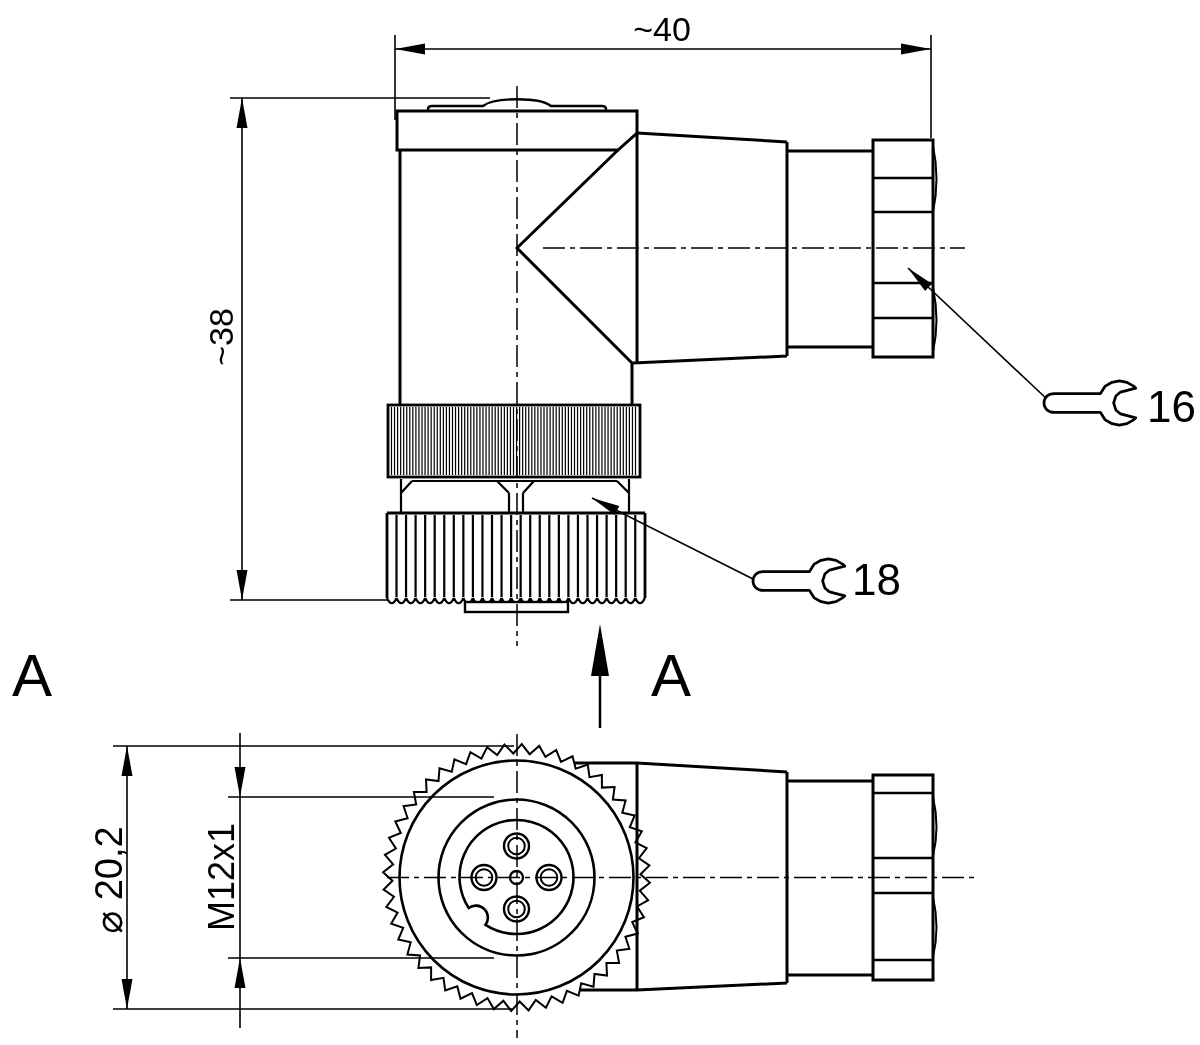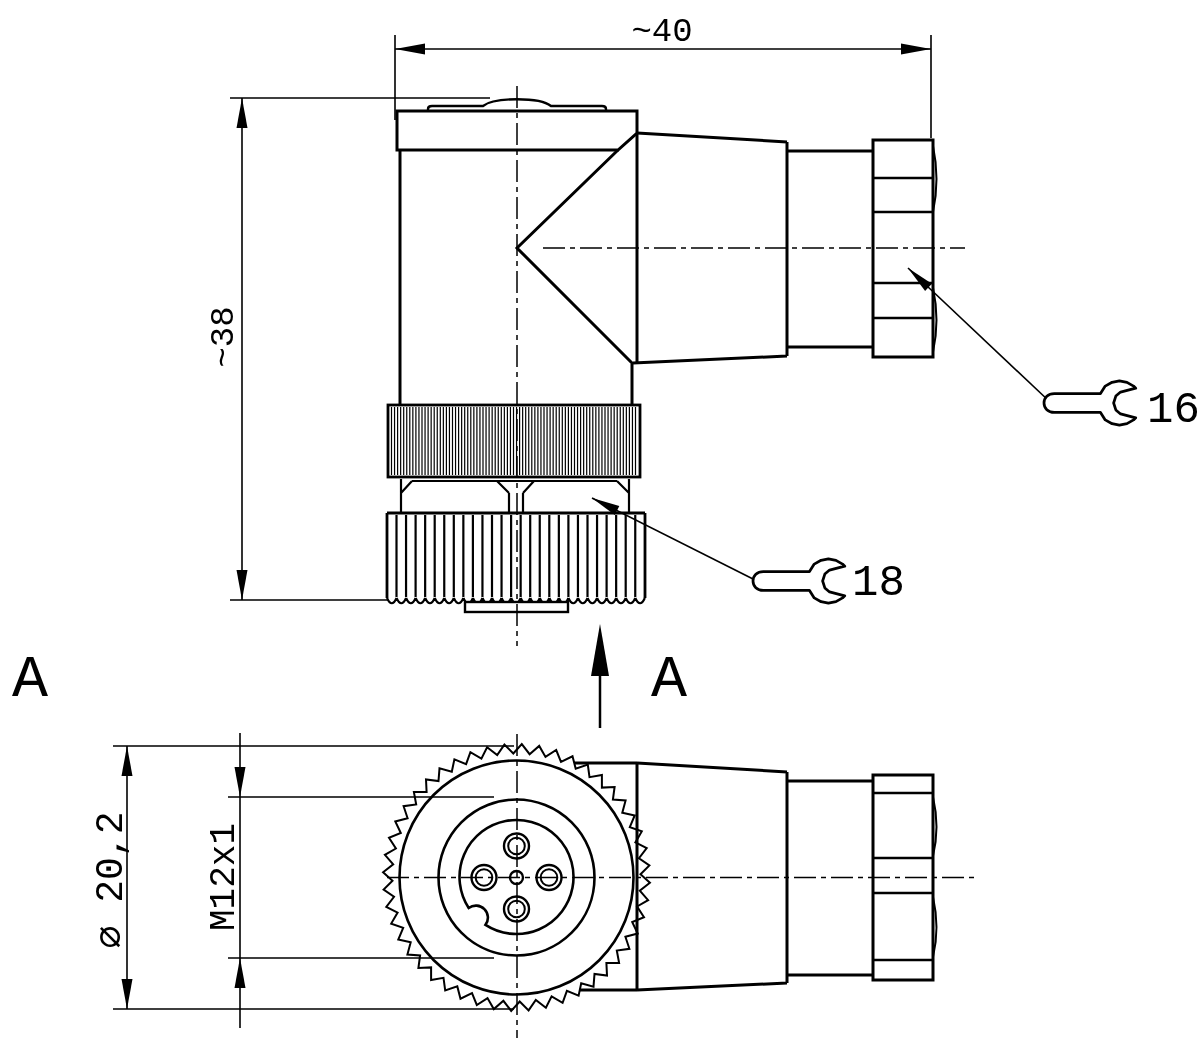--- a/index.html
+++ b/index.html
@@ -1,17 +1,17 @@
 <!DOCTYPE html>
 <html><head>
 <meta charset="utf-8">
 <style>
   html,body{margin:0;padding:0;background:#fff;}
   .stage{position:relative;width:1200px;height:1045px;background:#fff;overflow:hidden;
-         font-family:Liberation Mono, monospace;border-radius:12px;}
+         font-family:Liberation Sans, sans-serif;border-radius:12px;}
   svg{position:absolute;left:0;top:0;}
   text{fill:#000;}
   .dim-text{font-size:34px;}
   .wrench-text{font-size:44px;}
   .rot-text-d{font-size:38px;}
   .rot-text-m{font-size:36px;}
   .section-text{font-size:60px;}
 </style>
 </head>
 <body>

